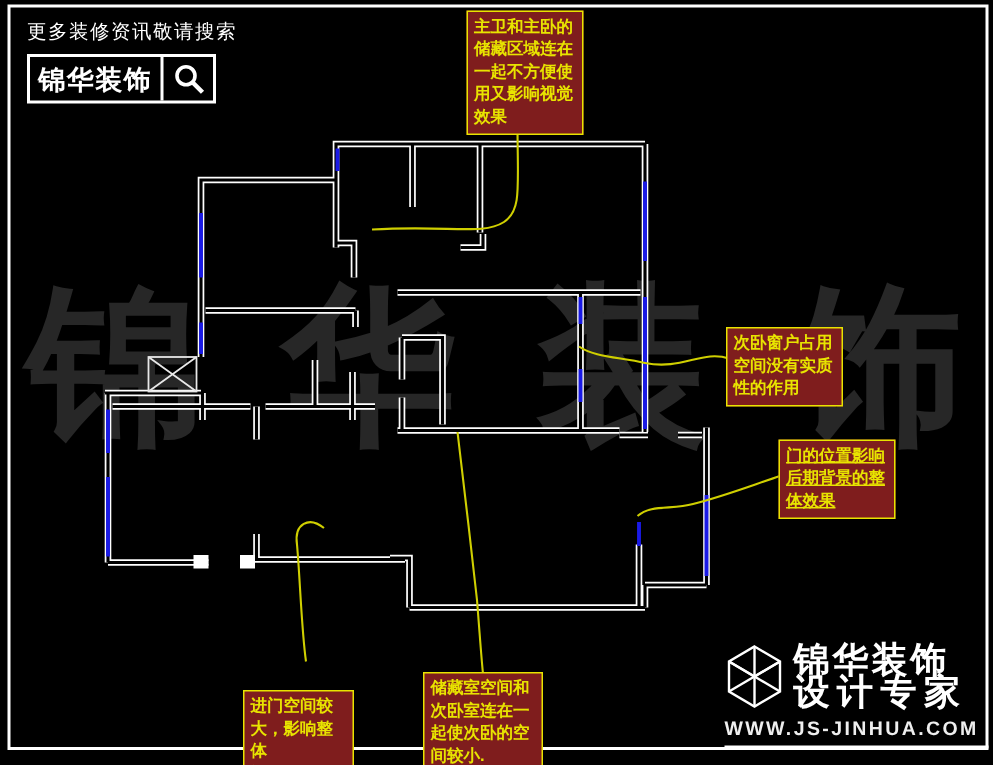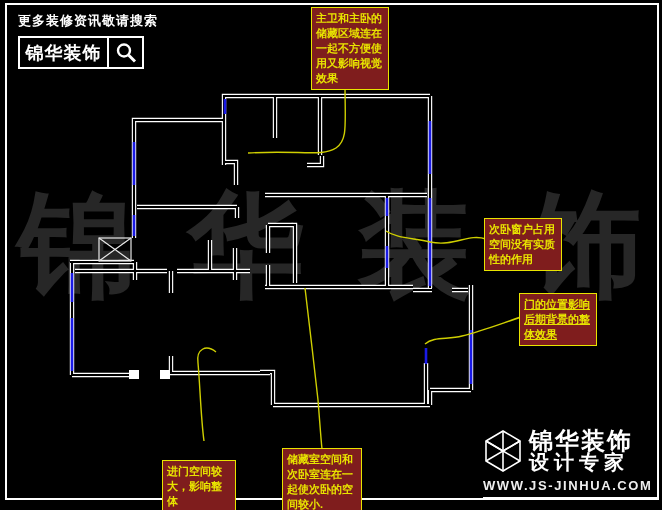--- a/index.html
+++ b/index.html
@@ -29,38 +29,38 @@
   .leaders{stroke:var(--leader,#cfcf00); stroke-width:1.4; fill:none;}
   
   .note{
     position:absolute; z-index:3; box-sizing:border-box;
     background:#7f1d1d; border:1px solid var(--annotation,#e8e400);
     color:var(--annotation,#e8e400); font-size:11px; line-height:15px;
     font-weight:bold; padding:3px 4px; white-space:pre-line;
   }
   
   .header{position:absolute; left:18px; top:12px; z-index:4; color:#fff;}
-  .tagline{font-size:13px; font-weight:bold; letter-spacing:1px; margin-bottom:6px;}
+  .tagline{font-size:13px; font-weight:normal; letter-spacing:1px; margin-bottom:6px;}
   .logo-box{
     width:122px; height:29px; border:2px solid #fff;
     display:flex; align-items:stretch;
   }
   .logo-brand{
     flex:1; display:flex; align-items:center; justify-content:center;
     font-size:18px; font-weight:bold; letter-spacing:1px;
   }
   .logo-sep{border-left:2px solid #fff;}
   .logo-search{width:33px; display:flex; align-items:center; justify-content:center;}
   
   .footer{position:absolute; left:483px; top:429px; width:177px; z-index:4; color:#fff;}
   .footer-row{display:flex; align-items:center;}
   .cube{width:40px; height:44px; margin-right:6px; flex:none;}
   .footer-text{display:flex; flex-direction:column;}
   .footer-brand{font-size:24px; font-weight:bold; line-height:22px; letter-spacing:2px;}
-  .footer-sub{font-size:20px; font-weight:bold; line-height:20px; letter-spacing:5px;}
+  .footer-sub{font-size:24px; font-weight:bold; line-height:20px; letter-spacing:5px;}
   .footer-url{font-size:13px; font-weight:bold; letter-spacing:1.6px; margin-top:5px; color:#eee;}
   .footer-line{height:2px; background:#fff; margin-top:4px; width:176px;}
 </style>
 </head>
 <body>
 
 <div class="screen">
 
   <div class="frame"></div>
 

